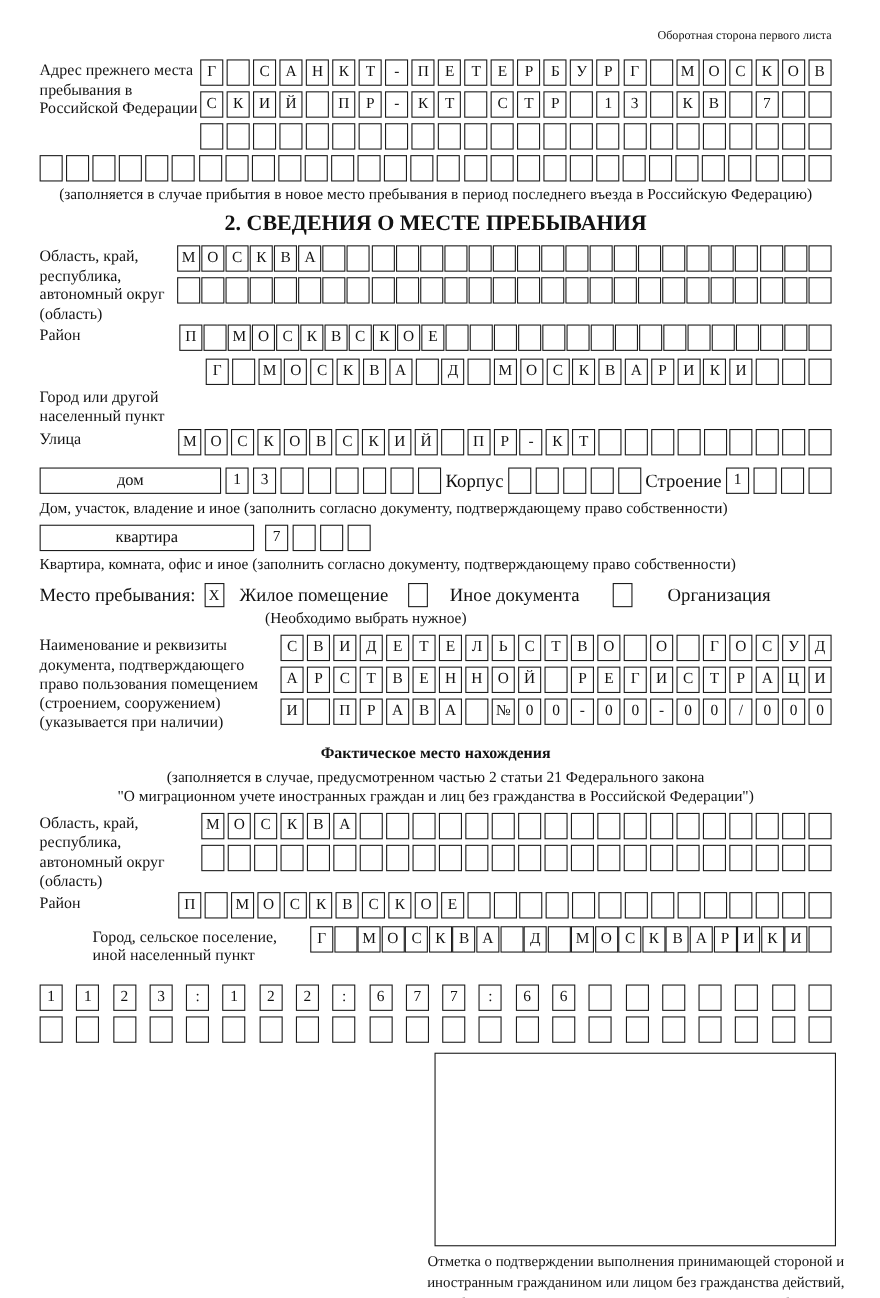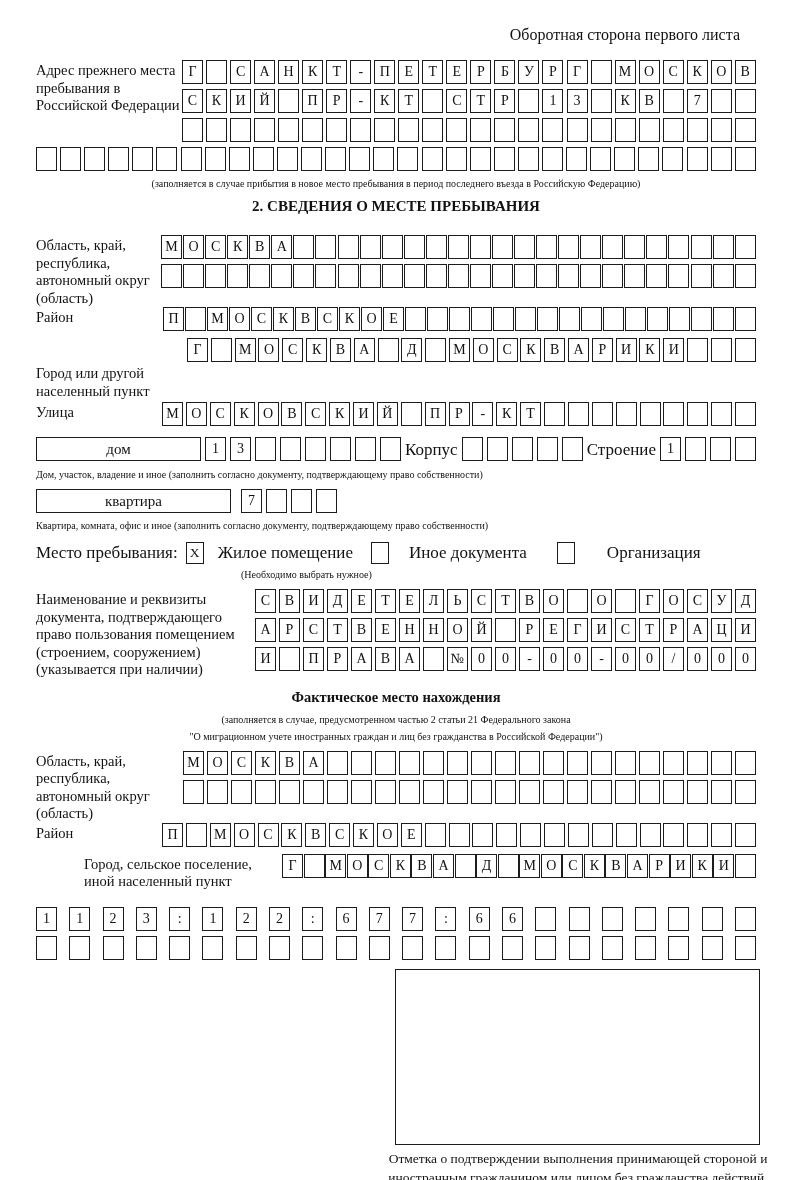--- a/index.html
+++ b/index.html
@@ -3,44 +3,44 @@
 <meta charset="utf-8">
 <style>
   html,body { margin:0; padding:0; background:#ffffff; }
   .page {
     width:800px; height:1180px; box-sizing:border-box;
     padding:6px 44px 0 36px;
     font-family:"Liberation Serif", serif;
     color:#121212; background:#fff;
     position:relative; overflow:hidden;
   }
-  .hdr-note { text-align:right; font-size:16px; margin:20px 16px 16px; }
+  .hdr-note { text-align:right; font-size:11px; margin:20px 0 16px; }
 
   .frow { display:flex; align-items:flex-start; }
   .flabel { font-size:14.5px; line-height:17.5px; flex-shrink:0; padding-top:2px; }
   .boxcol { flex:1; min-width:0; }
 
   .boxrow { display:flex; justify-content:space-between; margin-bottom:5px; }
   .boxrow.gapped { justify-content:flex-start; gap:4px; }
   .cb {
     width:19px; height:22px; flex-shrink:0;
     border:1.6px solid #1c1c1c;
     display:flex; align-items:center; justify-content:center;
     font-size:14px; line-height:1;
   }
   .bigbox {
     border:1.6px solid #1c1c1c; height:22px; flex-shrink:0;
     display:flex; align-items:center; justify-content:center; font-size:15px;
   }
   .inline-label { font-size:17px; line-height:25px; white-space:nowrap; }
 
-  .caption { font-size:10px; line-height:16px; margin:1px 0 6px; }
+  .caption { font-size:14px; line-height:16px; margin:1px 0 6px; }
   .caption.center { text-align:center; }
 
-  .sec-title { text-align:center; font-weight:bold; font-size:15px; margin:6px 0 20px; }
+  .sec-title { text-align:center; font-weight:bold; font-size:20px; margin:6px 0 8px; }
   .sub-title { text-align:center; font-weight:bold; font-size:14.5px; margin:10px 0 6px; }
 
   .chk {
     width:16px; height:20px; border:1.6px solid #1c1c1c; flex-shrink:0;
     display:flex; align-items:center; justify-content:center; font-size:13.5px;
   }
   .mesto-row { display:flex; align-items:center; margin:4px 0 2px; }
 
   .stamp-box {
     border:1.8px solid #1c1c1c;

